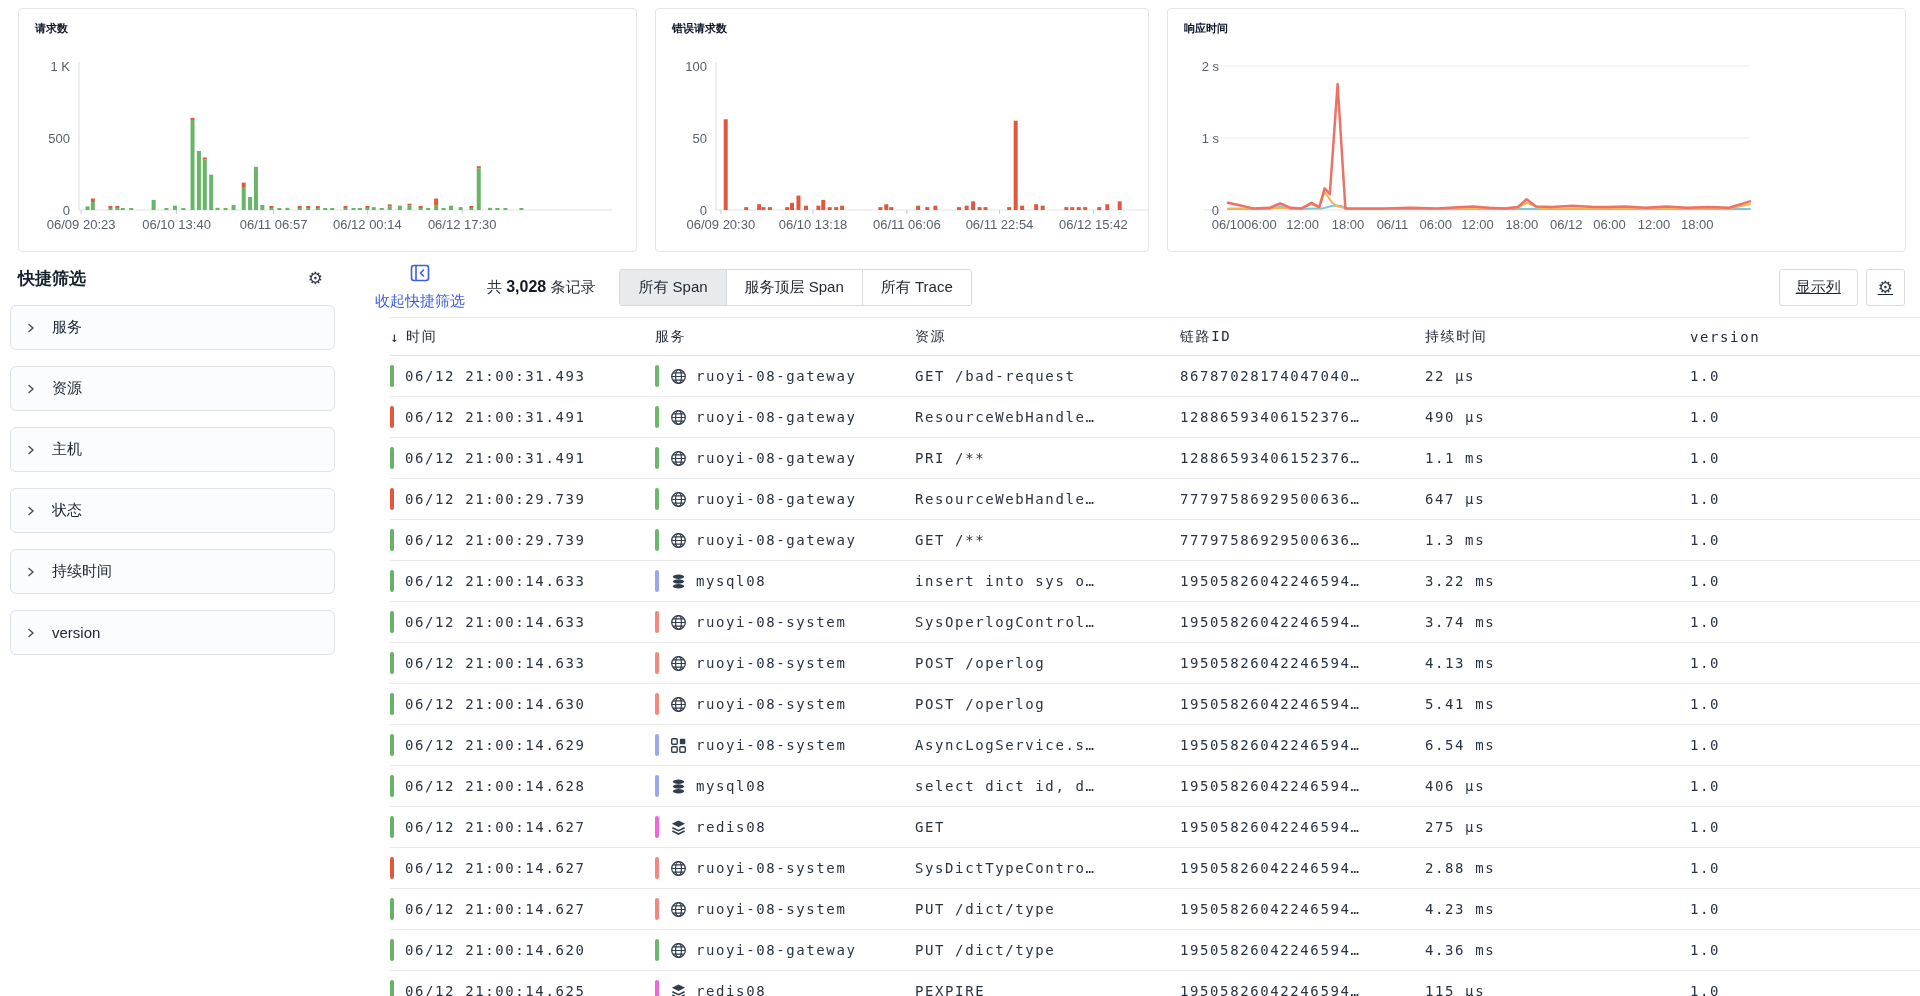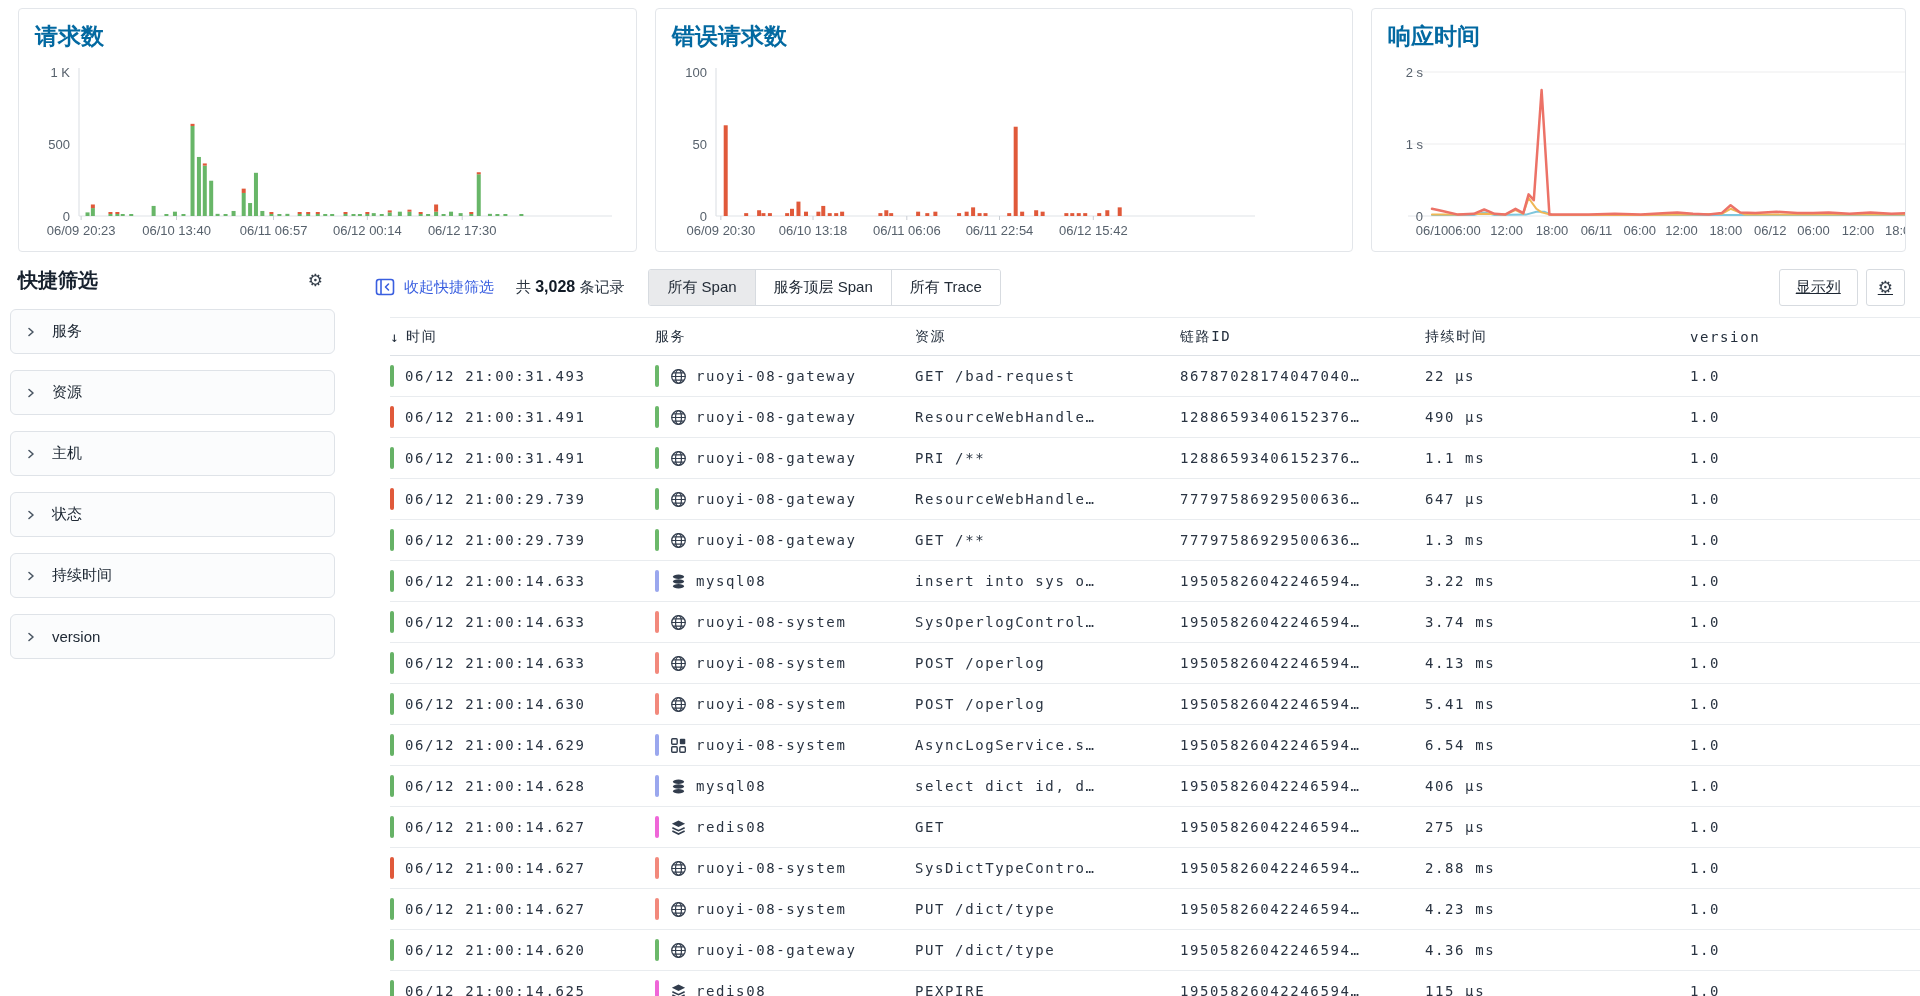--- a/index.html
+++ b/index.html
@@ -3,40 +3,40 @@
 <meta charset="utf-8">
 <style>
   html,body{margin:0;padding:0;}
   body{width:1920px;height:996px;overflow:hidden;background:#fff;
        font-family:"Liberation Sans",sans-serif;color:#1d2733;}
   
   .charts-row{display:flex;gap:18px;padding:8px 14px 0 18px;}
   .card{border:1px solid #e3e6ea;border-radius:4px;height:244px;box-sizing:border-box;
         padding:12px 16px 4px;overflow:hidden;background:#fff;}
   .card.c1{width:619px;flex:none;}
-  .card.c2{width:698px;flex:none;}
+  .card.c2{width:494px;flex:none;}
   .card.c3{flex:1;min-width:0;}
-  .card-title{font-size:23px;font-weight:700;color:#0369a1;margin-bottom:6px;}
+  .card-title{font-size:11px;font-weight:700;color:#0f172a;margin-bottom:16px;}
   svg.plot{display:block;}
   
   .content{display:flex;margin-top:3px;}
   .sidebar{width:345px;flex:none;box-sizing:border-box;padding:10px 10px 0 10px;}
   .sb-head{display:flex;align-items:center;justify-content:space-between;
            padding:2px 12px 0 8px;margin-bottom:15px;}
-  .sb-title{font-size:20px;font-weight:700;color:#17212e;}
+  .sb-title{font-size:17px;font-weight:700;color:#17212e;}
   .gear{font-size:17px;color:#333d49;line-height:1;cursor:pointer;}
   .filter-item{display:flex;align-items:center;gap:15px;height:45px;border:1px solid #dfe3e8;
            border-radius:6px;background:#fbfcfd;padding:0 14px;margin-bottom:16px;
            box-sizing:border-box;font-size:15px;font-weight:500;color:#202a36;cursor:pointer;}
   .chev{display:flex;align-items:center;}
   .main{flex:1;min-width:0;padding-left:30px;box-sizing:border-box;}
   
   .toolbar{display:flex;align-items:center;margin-top:12px;height:40px;}
   .collapse-link{display:flex;align-items:center;gap:9px;color:#3a5fe0;font-size:15px;
-           font-weight:500;cursor:pointer;white-space:nowrap;}
+           font-weight:500;cursor:pointer;white-space:nowrap;flex-direction:column;}
   .records{margin-left:22px;font-size:15px;color:#2a3440;white-space:nowrap;}
   .records b{font-size:16px;color:#111a26;text-align:center;}
   .tabs{display:flex;margin-left:24px;border:1px solid #d7dbe0;border-radius:3px;overflow:hidden;}
   .tab{padding:8px 18px;font-size:15px;color:#222b36;background:#fff;cursor:pointer;
        border-left:1px solid #d7dbe0;white-space:nowrap;}
   .tab:first-child{border-left:none;}
   .tab.active{background:#e9eaec;}
   .tb-right{margin-left:auto;display:flex;gap:8px;padding-right:15px;text-decoration:underline;}
   .btn{border:1px solid #d7dbe0;border-radius:3px;background:#fff;font-size:15px;color:#222b36;
        padding:8px 16px;cursor:pointer;font-family:inherit;}

